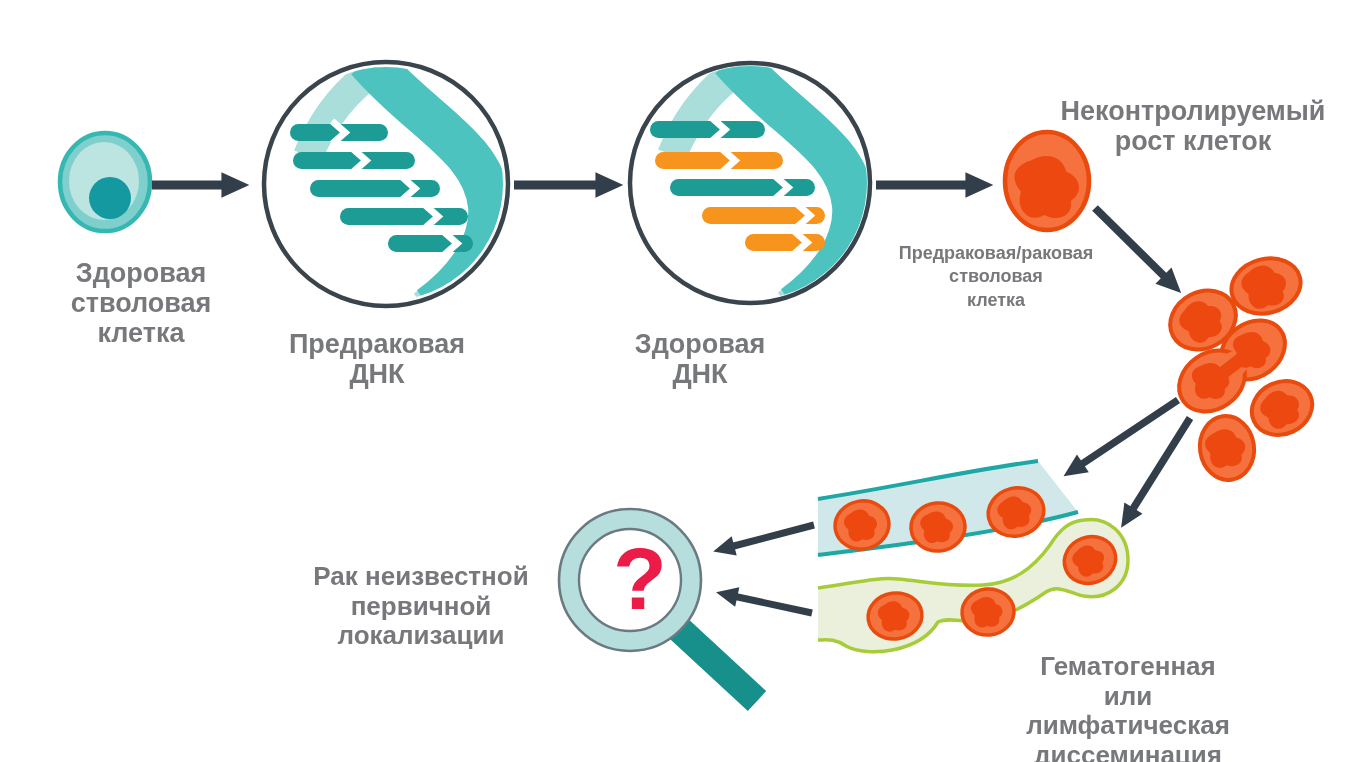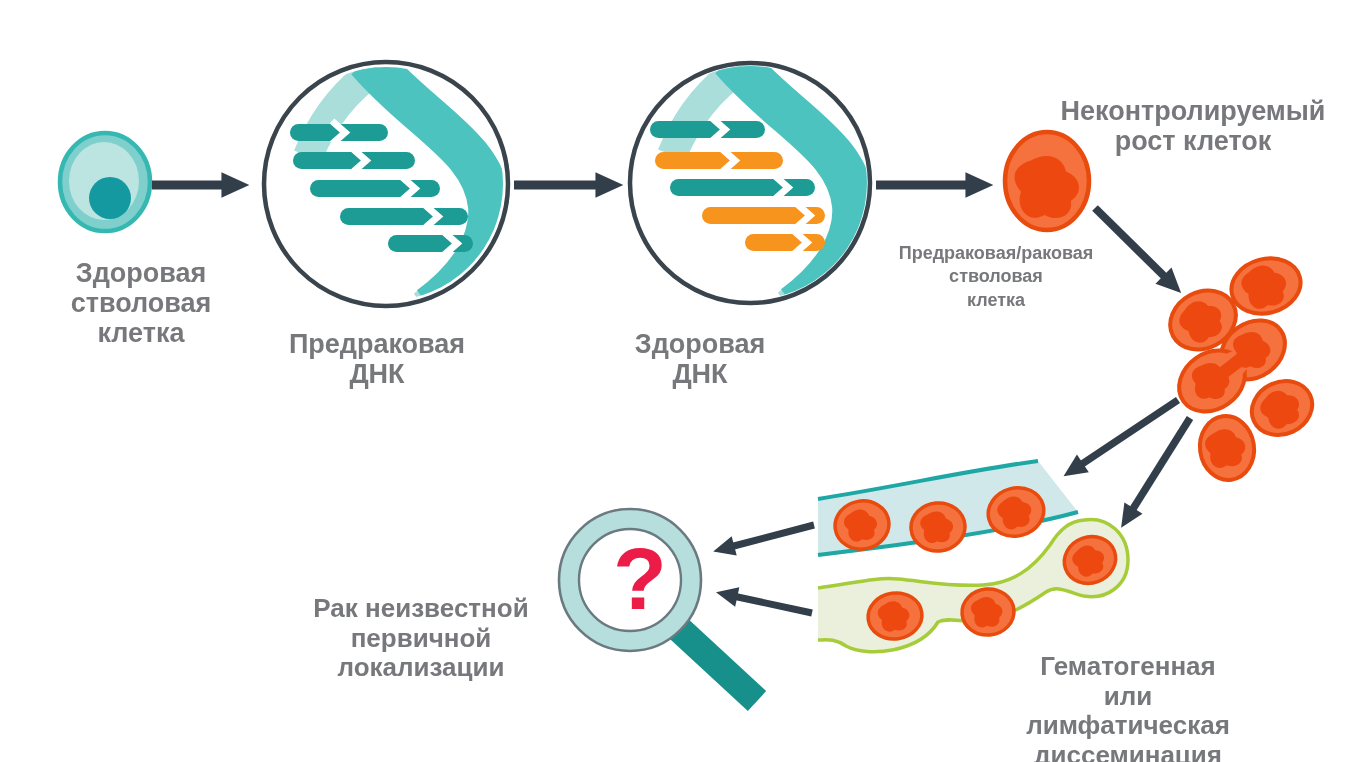--- a/index.html
+++ b/index.html
@@ -183,19 +183,19 @@
 клетка</div>
   <div class="lbl lbl-lg" style="left:377px;top:329px;">Предраковая
 ДНК</div>
   <div class="lbl lbl-lg" style="left:700px;top:329px;">Здоровая
 ДНК</div>
   <div class="lbl lbl-lg" style="left:1193px;top:96px;">Неконтролируемый
 рост клеток</div>
   <div class="lbl lbl-sm" style="left:996px;top:242px;">Предраковая/раковая
 стволовая
 клетка</div>
-  <div class="lbl lbl-md" style="left:421px;top:562px;margin-top:32px;">Рак неизвестной
+  <div class="lbl lbl-md" style="left:421px;top:562px;">Рак неизвестной
 первичной
 локализации</div>
   <div class="lbl lbl-md" style="left:1128px;top:652px;">Гематогенная или
 лимфатическая диссеминация</div>
   <div class="qmark" style="left:640px;top:579px;">?</div>
 </div>
 
 </body></html>

